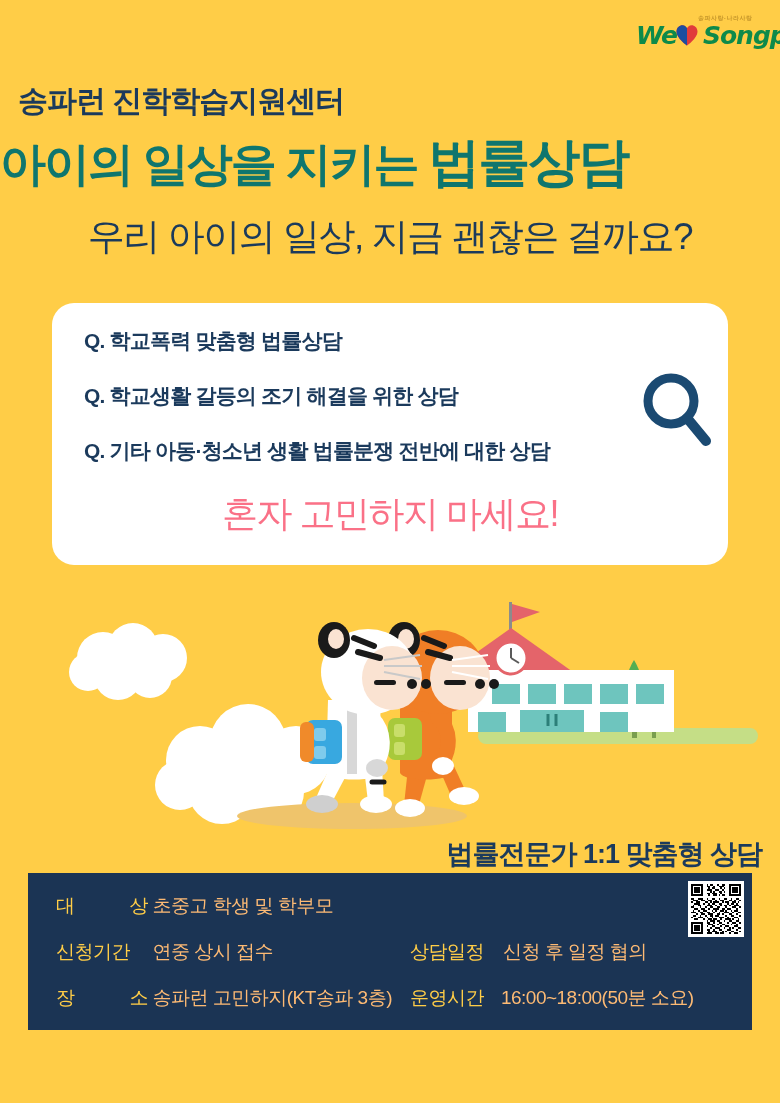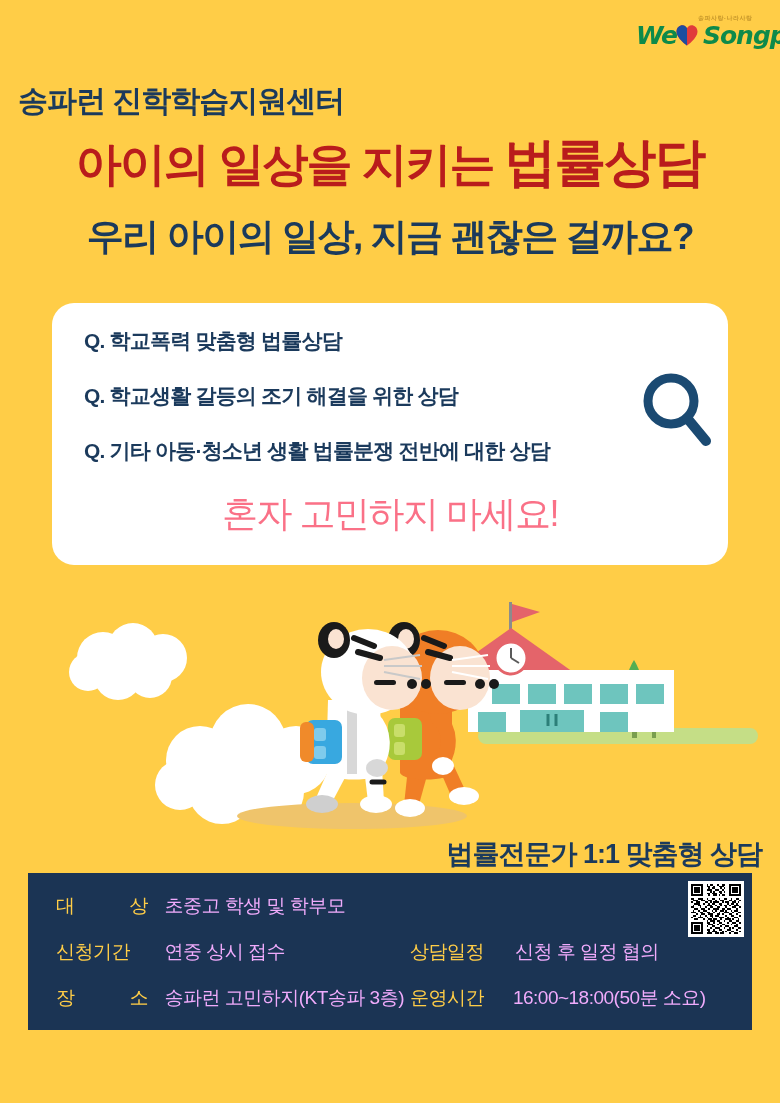--- a/index.html
+++ b/index.html
@@ -37,29 +37,29 @@
     color:#0E8A4A;letter-spacing:-1px;white-space:nowrap;
     font-family:"DejaVu Sans",sans-serif;
   }
   #ws-heart{
     position:absolute;left:39px;top:9px;width:24px;height:24px;
   }
 
   
   #title-main{
     position:absolute;left:0;top:128px;width:780px;
-    text-align:center;white-space:nowrap;
-    color:#b91c1c;
+    text-align:left;white-space:nowrap;
+    color:#0f766e;
   }
   #title-main .t1{font-size:46px;font-weight:bold;letter-spacing:-2px;}
   #title-main .t2{font-size:52px;font-weight:bold;letter-spacing:-2px;}
   #title-sub{
     position:absolute;left:0;top:212px;width:780px;
     text-align:center;white-space:nowrap;
-    font-size:37px;font-weight:bold;letter-spacing:-1.5px;
+    font-size:37px;font-weight:normal;letter-spacing:-1.5px;
     color:#1B3A5C;
   }
 
   
   #qa-card{
     position:absolute;left:52px;top:303px;
     width:676px;height:262px;
     background:#FFFFFF;border-radius:22px;
   }
   .q-line{
@@ -99,23 +99,22 @@
     position:absolute;left:28px;top:873px;
     width:724px;height:157px;
     background:#1B3454;
   }
   .info-row{position:absolute;white-space:nowrap;}
   .info-label{
     font-size:19px;font-weight:normal;color:#FFCD47;
     letter-spacing:-0.5px;display:inline-block;
   }
   .info-value{
-    font-size:19px;color:#f0abfc;letter-spacing:-0.5px;
+    font-size:19px;color:#fdba74;letter-spacing:-0.5px;
     display:inline-block;
-    margin-left:12px;
   }
   .lbl-spread{width:92px;display:inline-block;text-align:justify;
     text-align-last:justify;}
   #qr-code{
     position:absolute;left:660px;top:8px;width:56px;height:56px;
     background:#FFFFFF;padding:3px;box-sizing:border-box;
   }
 
   
   #footer{

